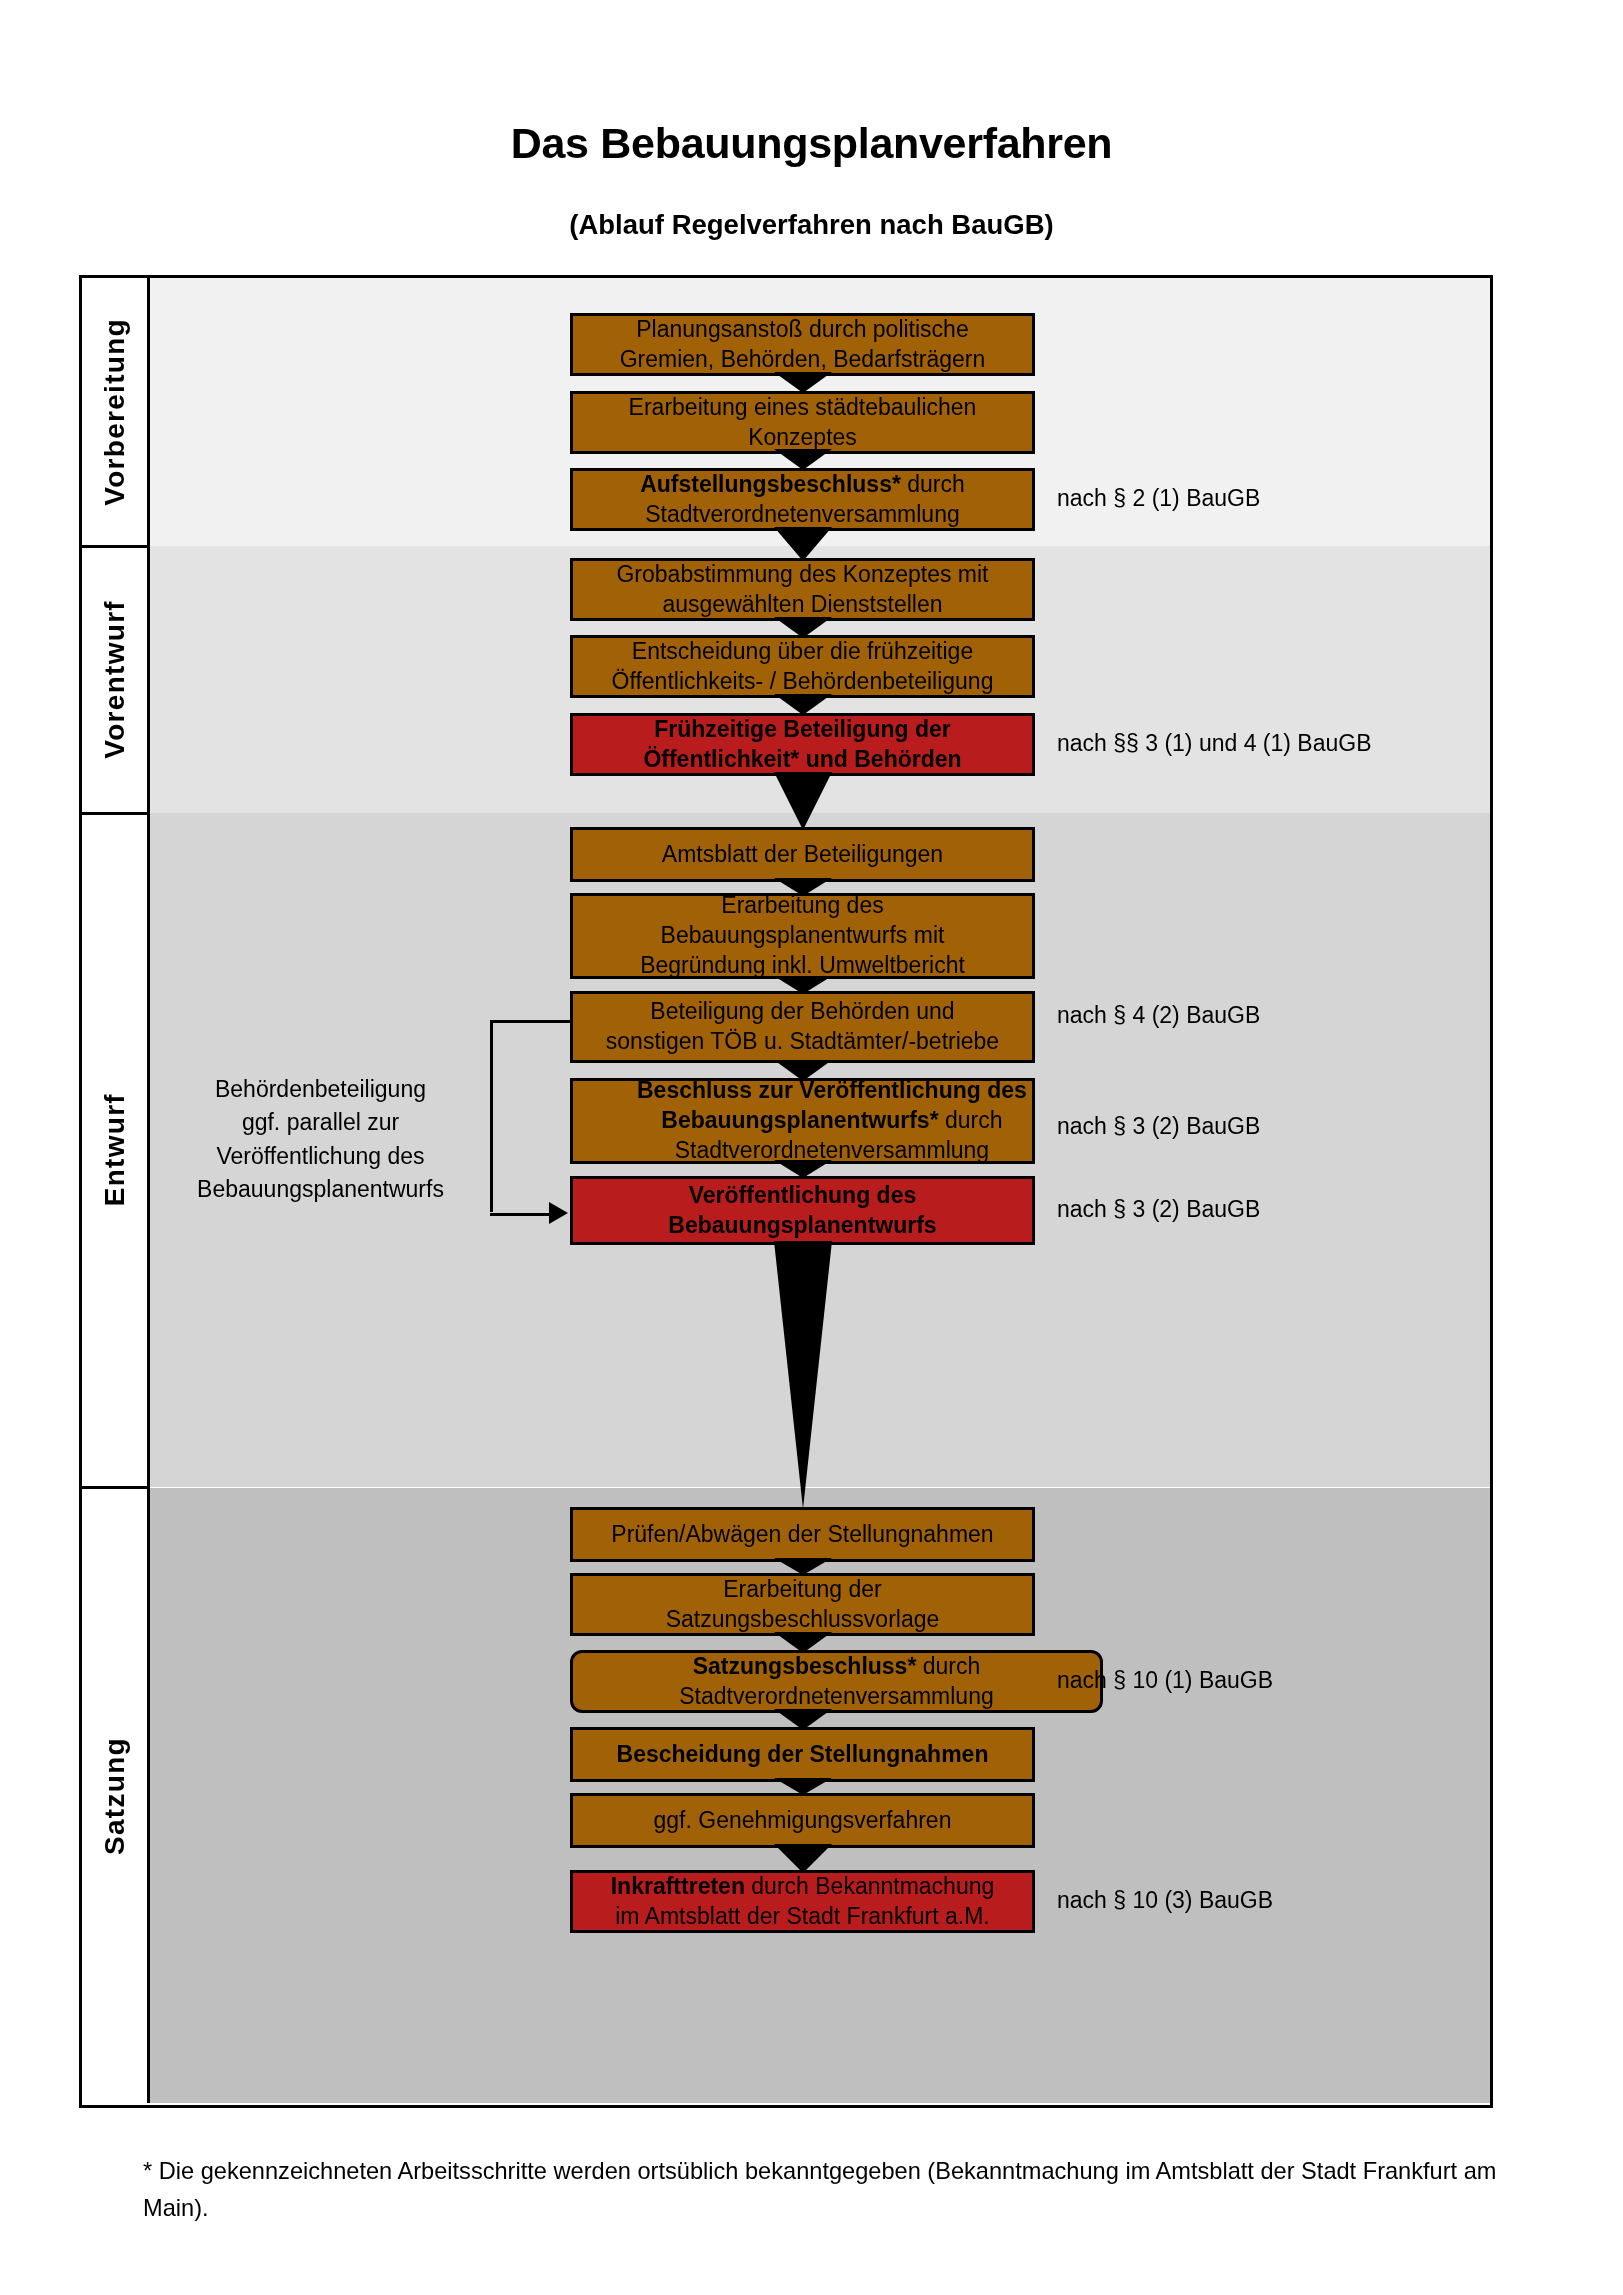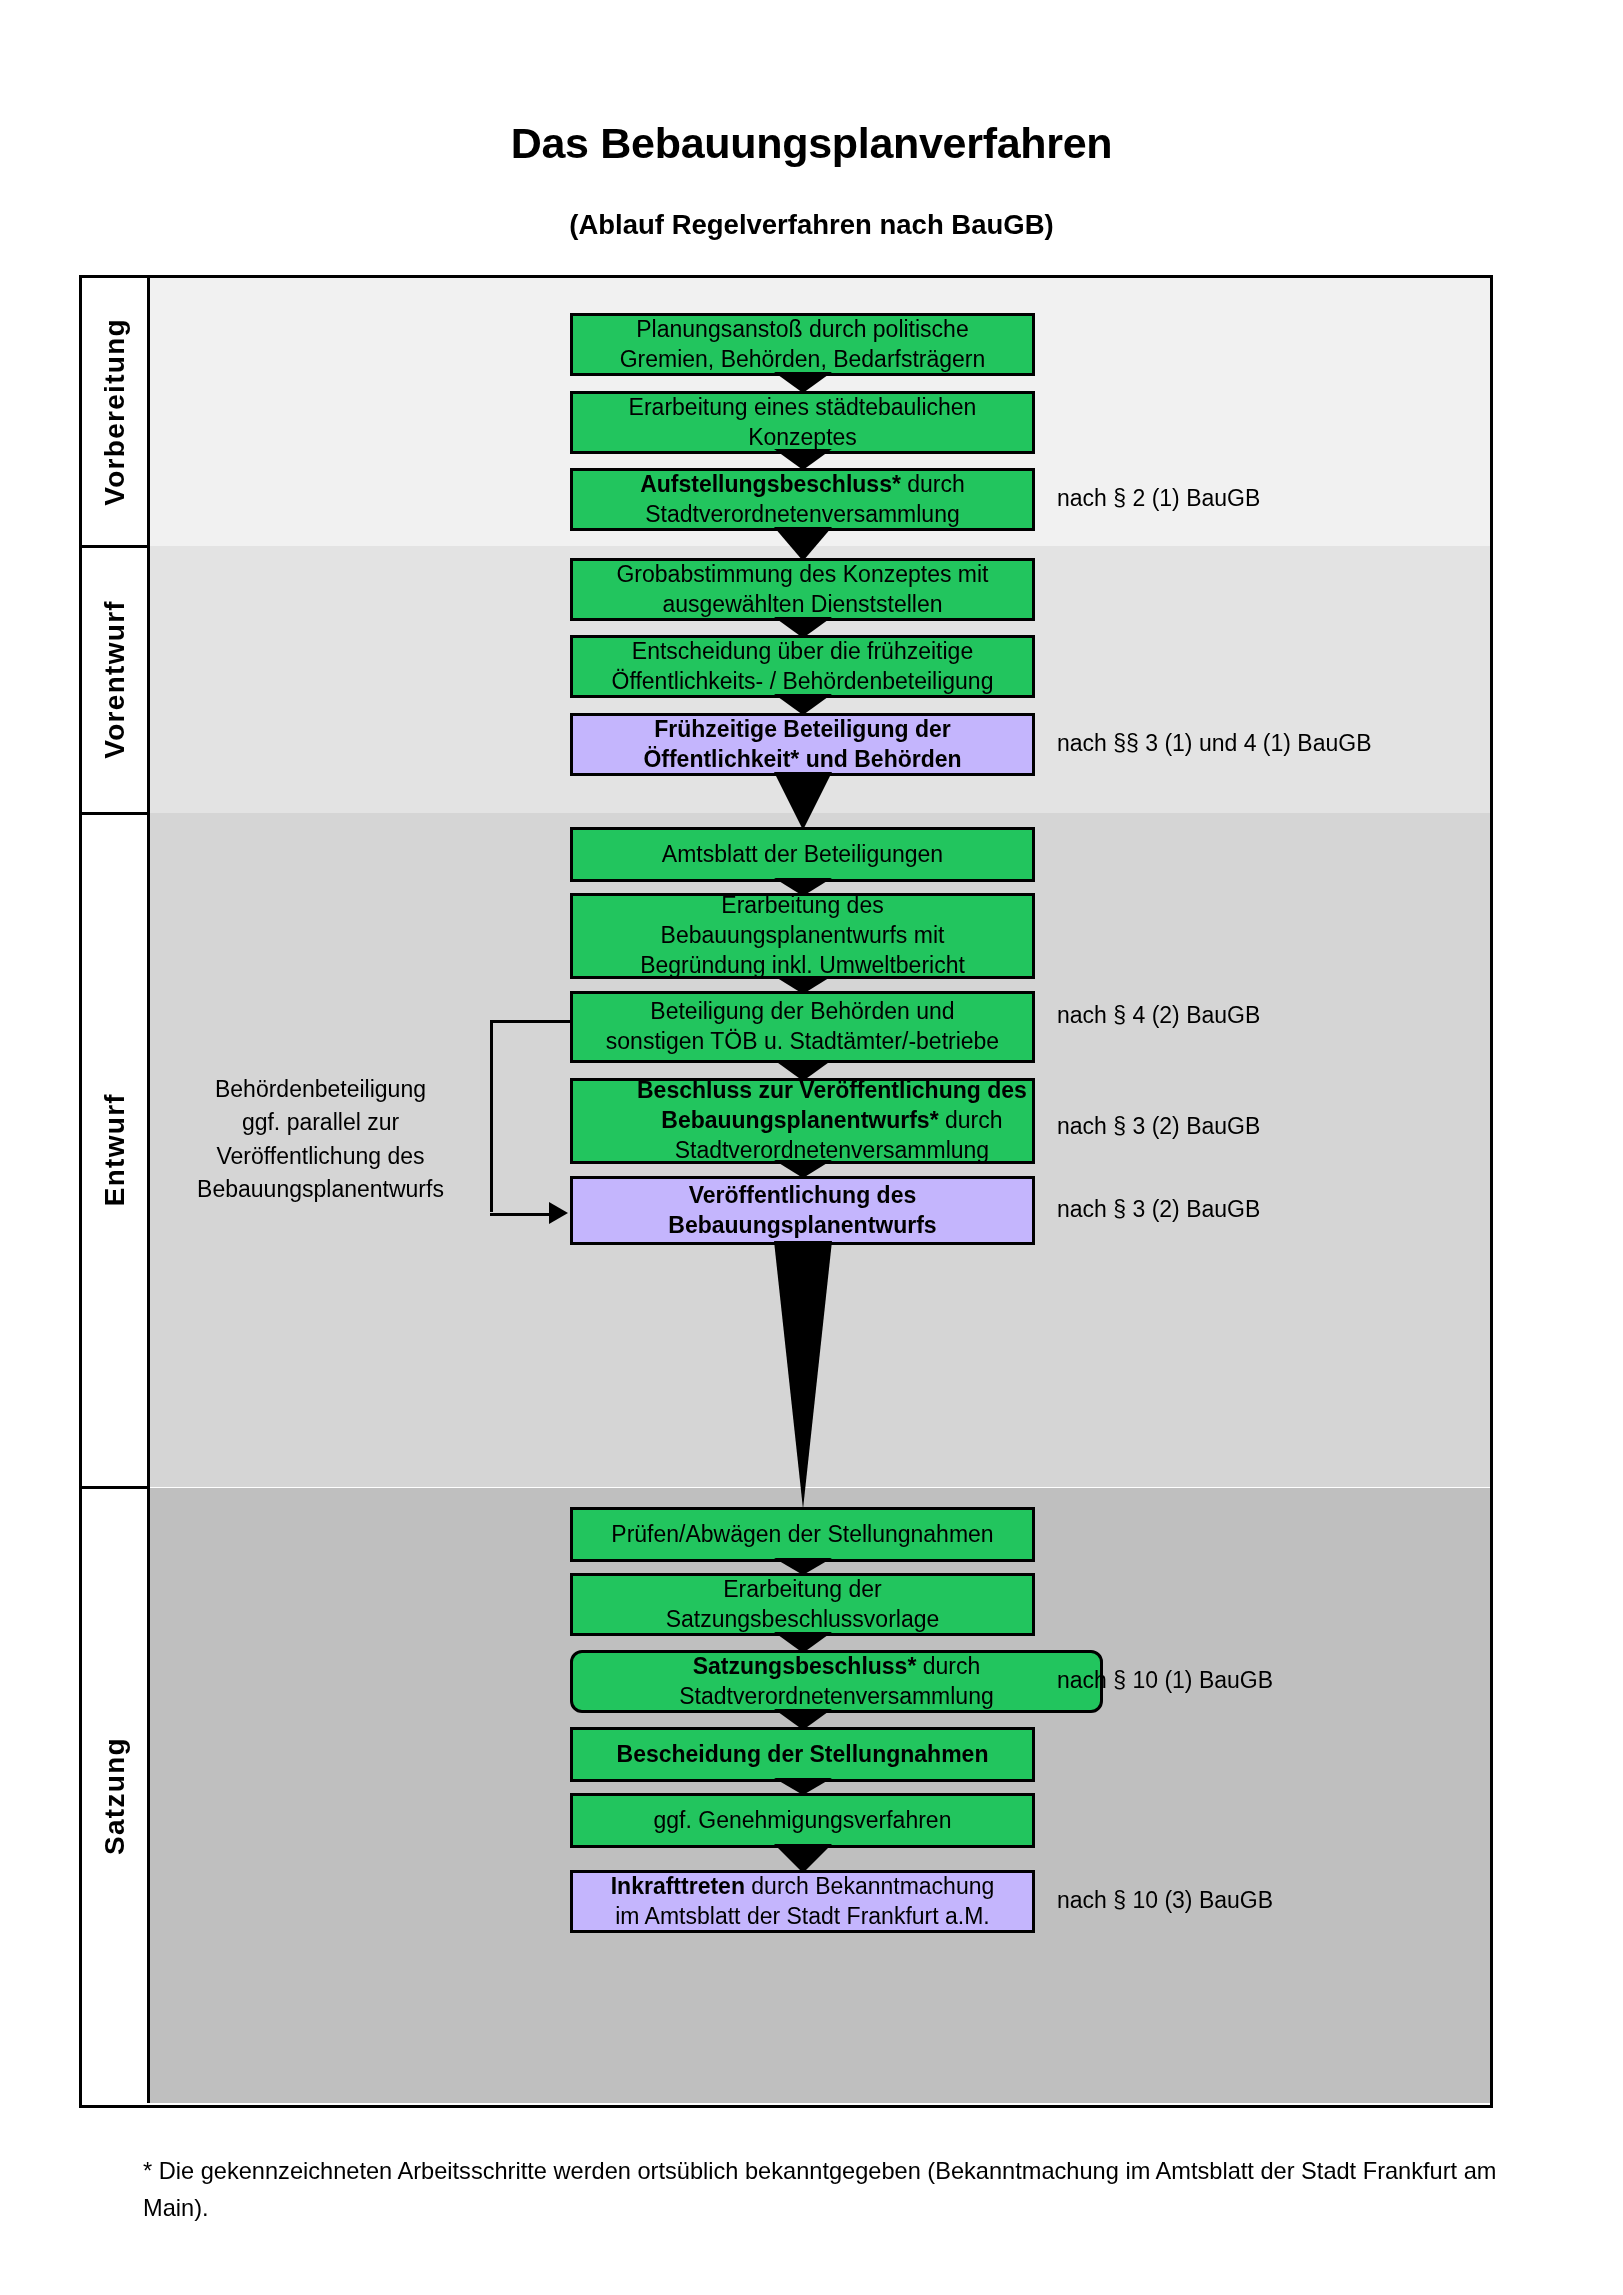--- a/index.html
+++ b/index.html
@@ -47,28 +47,28 @@
     font-size:28px;font-weight:bold;letter-spacing:1.3px;white-space:nowrap;
   }
   .lane-div{position:absolute;left:0;width:68px;height:3.3px;background:#000;}
 
   
   .pbox{
     position:absolute;
     width:465px;
     border:3.9px solid #000;
     box-sizing:border-box;
-    background:#22c55e;
+    background:#a16207;
     display:flex;align-items:center;justify-content:center;
     text-align:center;
     font-size:23px;
     line-height:1.30;
     padding:2.6px 5.2px;
   }
-  .pbox.blue{background:#c4b5fd;}
+  .pbox.blue{background:#b91c1c;}
   .pbox b{font-weight:bold;}
 
   
   .arrow{
     position:absolute;
     width:0;height:0;
     border-left:29px solid transparent;
     border-right:29px solid transparent;
   }
 

